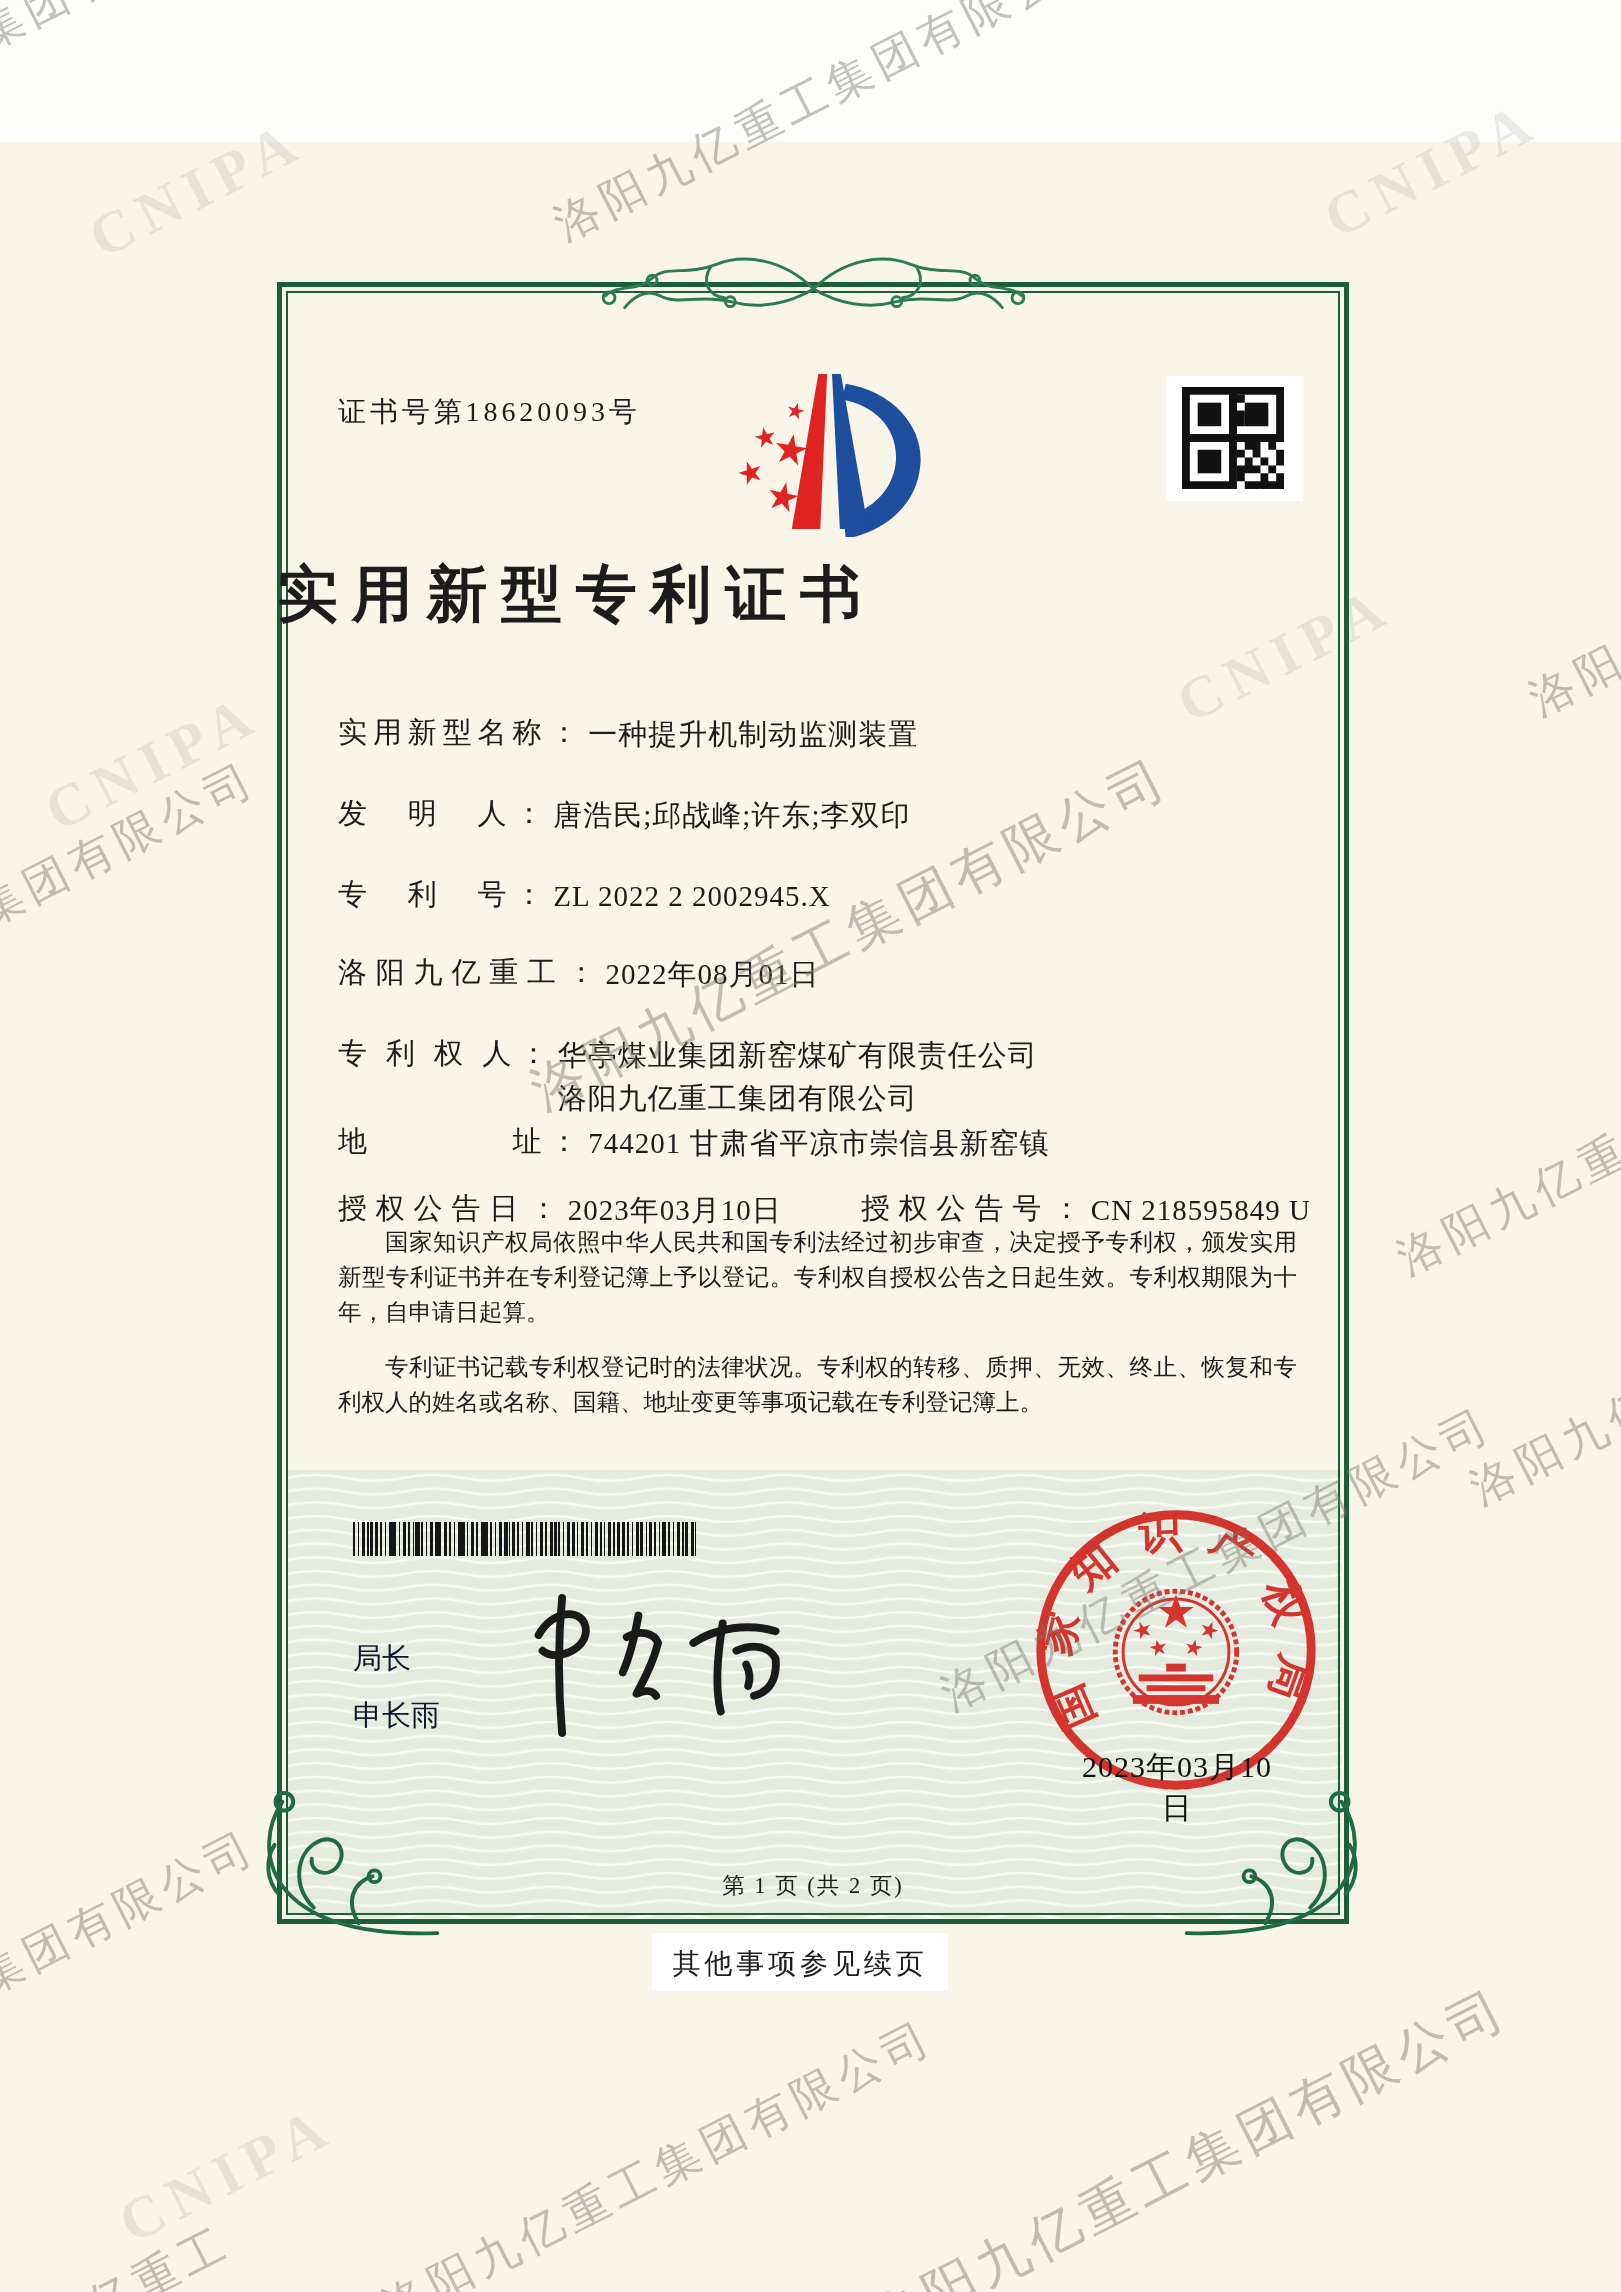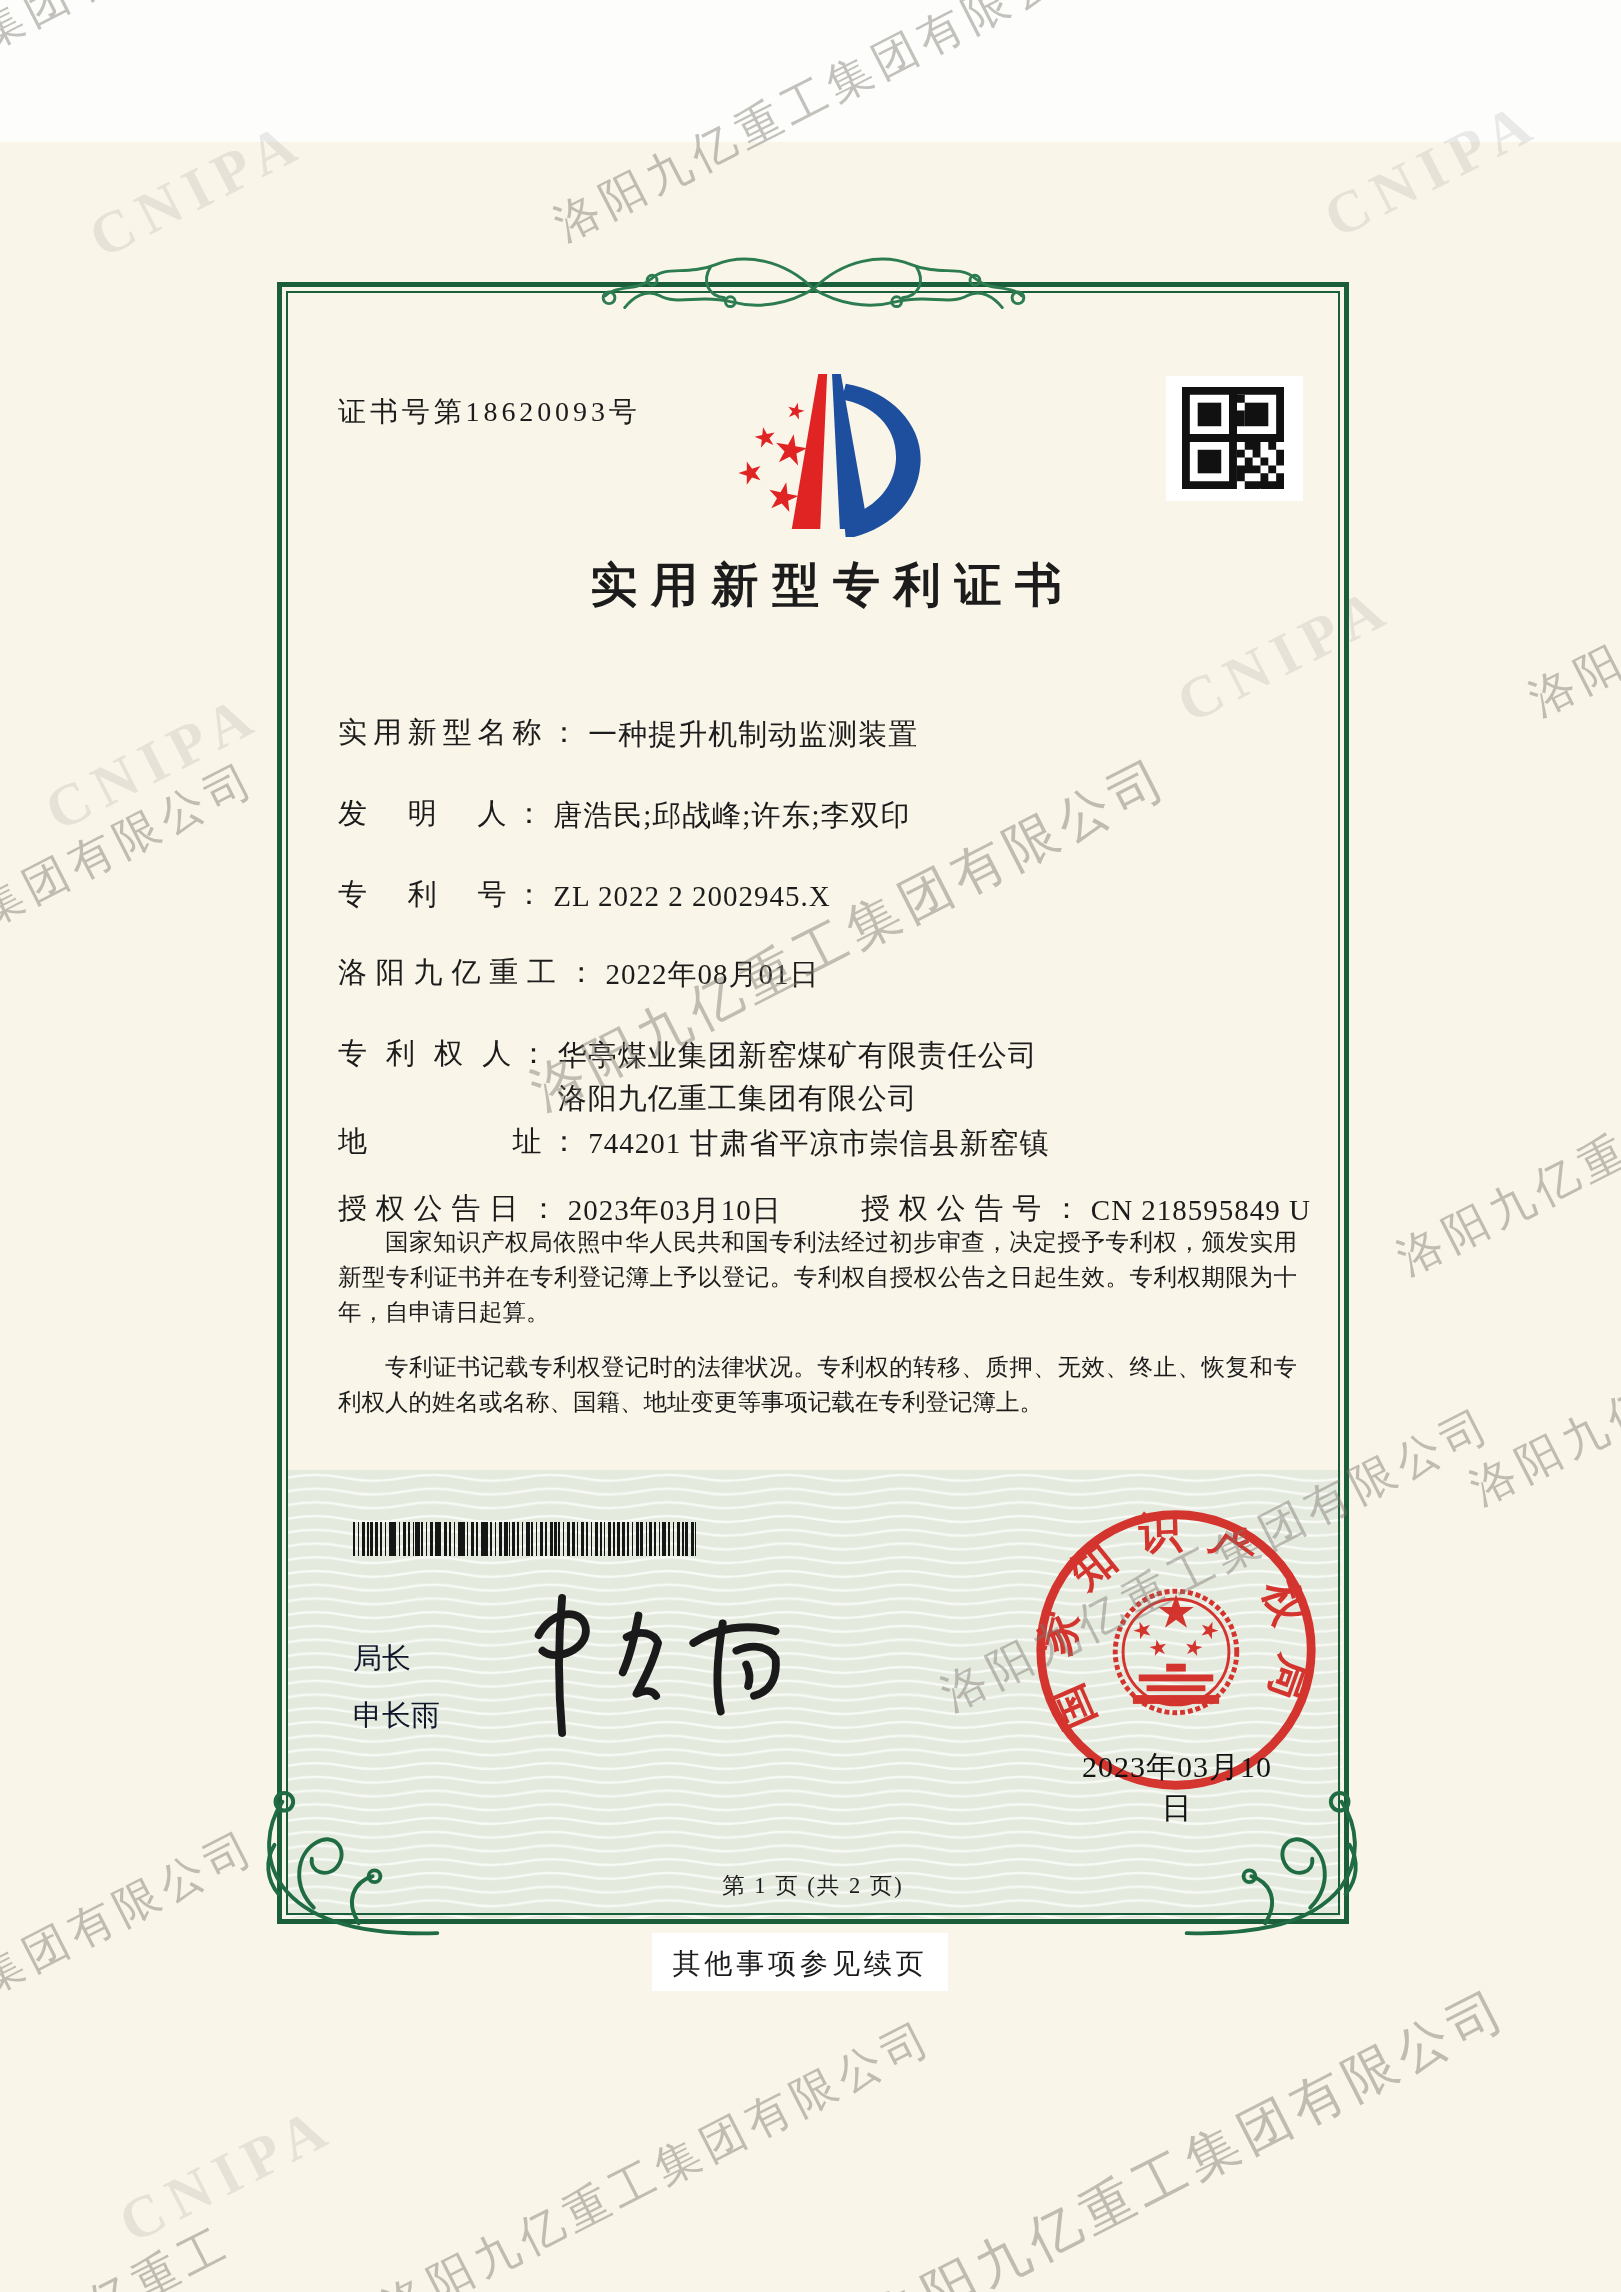--- a/index.html
+++ b/index.html
@@ -7,22 +7,22 @@
         font-family:"Liberation Serif","DejaVu Serif",serif;color:#1c1c1c;}
   #paper{position:absolute;left:0;top:142px;width:1621px;height:2150px;background:#faf5e9;}
   
   #frame{position:absolute;left:277px;top:282px;width:1072px;height:1642px;
          border:5.9px solid #1b5e3b;box-sizing:border-box;z-index:2;}
   #frame-inner{position:absolute;inset:3.9px;border:2px solid #1b5e3b;}
   
   #waveband{position:absolute;left:286px;top:1470px;width:1055px;height:448px;z-index:1;}
   
   .cert-no{position:absolute;left:338px;top:369px;font-size:28px;letter-spacing:3.9px;z-index:2;margin-top:24px;}
-  .title{position:absolute;left:277px;top:554px;width:1112px;text-align:center;
-         font-size:47px;font-weight:bold;letter-spacing:13.7px;z-index:2;}
+  .title{position:absolute;left:277px;top:554px;width:1112px;
+         font-size:61px;font-weight:bold;letter-spacing:13.7px;z-index:2;}
   
   .row{position:absolute;left:338px;font-size:29px;z-index:2;white-space:nowrap;margin-top:32px;}
   .row .lab{letter-spacing:5.9px;}
   .row .lab.sp8{letter-spacing:8.8px;}
   .row .colon{margin:0 9.8px 0 2px;}
   .row .val{letter-spacing:1px;white-space:pre-line;display:inline-block;vertical-align:top;line-height:43px;}
   
   #bodytext{position:absolute;left:338px;top:1225px;width:959px;font-size:23.5px;line-height:35px;
             text-align:justify;z-index:2;}
   #bodytext p{margin:0 0 19.6px 0;text-indent:2em;}

